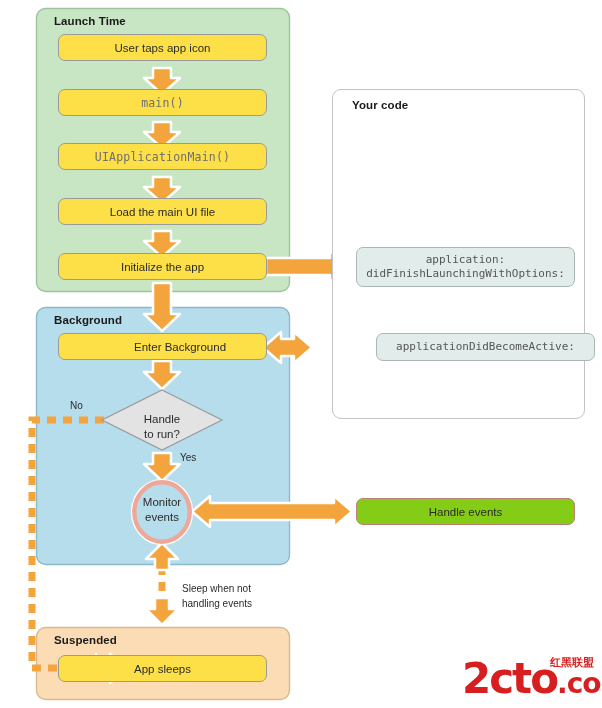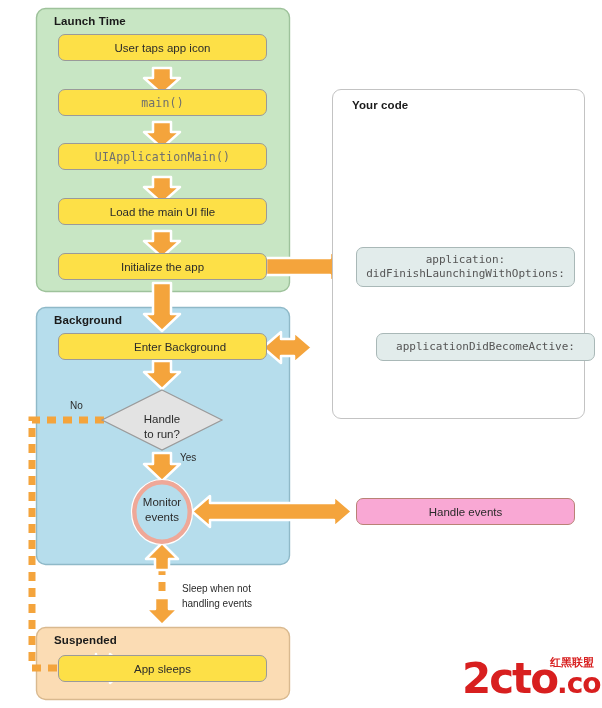--- a/index.html
+++ b/index.html
@@ -9,21 +9,21 @@
   svg#canvas{position:absolute;left:0;top:0;width:602px;height:708px;}
   .phase-label{position:absolute;font-size:11.5px;font-weight:bold;color:#1a1a1a;
                letter-spacing:.1px;}
 
   .node{position:absolute;box-sizing:border-box;border-radius:7px;
         display:flex;align-items:center;justify-content:center;
         text-align:center;font-size:11.5px;color:#2b2b2b;}
   .node.grey{background:#fde047;border:1px solid #9a9a9a;}
   .node.mono{font-family:"DejaVu Sans Mono","Liberation Mono",monospace;
              font-size:11.5px;color:#6f6f6f;letter-spacing:.2px;}
-  .node.salmon{background:#f9a8d4;border:1px solid #b98275;color:#2b2b2b;}
+  .node.salmon{background:#84cc16;border:1px solid #b98275;color:#2b2b2b;}
 
   .codebox{position:absolute;box-sizing:border-box;background:#ffffff;
            border:1px solid #c3c3c3;border-radius:9px;}
   .codeitem{position:absolute;box-sizing:border-box;background:#e2eceb;
             border:1px solid #a9b8b7;border-radius:7px;
             display:flex;align-items:center;justify-content:center;text-align:center;
             font-family:"DejaVu Sans Mono","Liberation Mono",monospace;
             font-size:11px;color:#555555;line-height:14px;white-space:pre;}
 
   .edge-label{position:absolute;font-size:10px;color:#2b2b2b;line-height:15px;}

